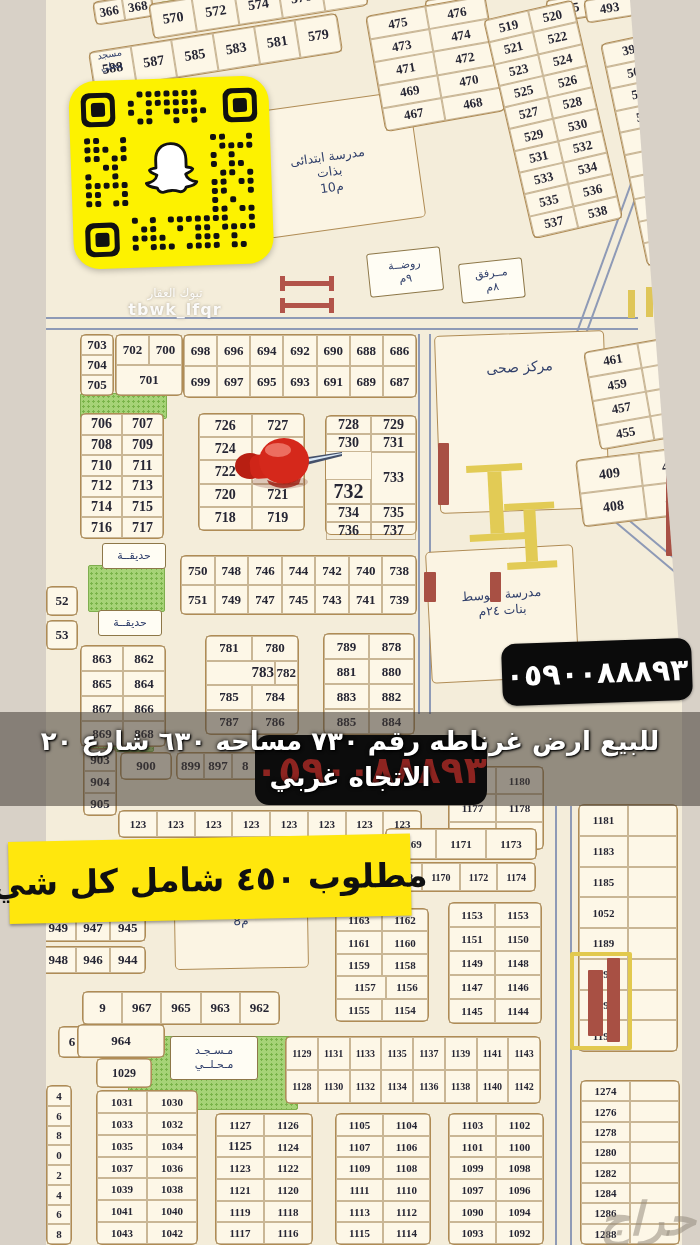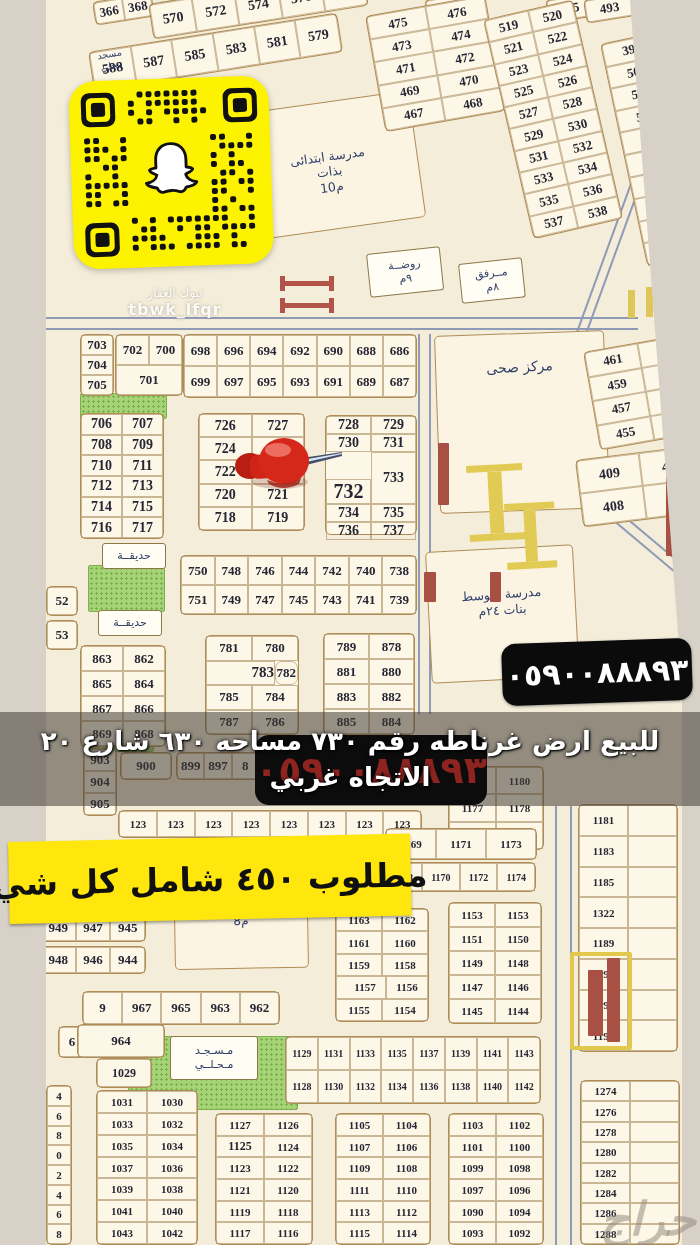--- a/index.html
+++ b/index.html
@@ -418,21 +418,21 @@
           <div class="bcell" style="font-size: 13px;">868</div>
         </div>
       </div>
       <div class="blk" style="left: 205px; top: 635px; width: 94px; height: 100px;">
         <div class="brow">
           <div class="bcell" style="font-size: 13px;">781</div>
           <div class="bcell" style="font-size: 13px;">780</div>
         </div>
         <div class="brow">
           <div class="bcell" style="font-size: 15px; padding-left: 45px;">783</div>
-          <div class="bcell" style="font-size: 13px; border-radius: 7px;">782</div>
+          <div class="bcell" style="font-size: 13px;">782</div>
         </div>
         <div class="brow">
           <div class="bcell" style="font-size: 13px;">785</div>
           <div class="bcell" style="font-size: 13px;">784</div>
         </div>
         <div class="brow">
           <div class="bcell" style="font-size: 13px;">787</div>
           <div class="bcell" style="font-size: 13px;">786</div>
         </div>
       </div>
@@ -510,21 +510,21 @@
         </div>
         <div class="brow">
           <div class="bcell" style="font-size: 11px;">1183</div>
           <div class="bcell" style="font-size: 11px;"></div>
         </div>
         <div class="brow">
           <div class="bcell" style="font-size: 11px;">1185</div>
           <div class="bcell" style="font-size: 11px;"></div>
         </div>
         <div class="brow">
-          <div class="bcell" style="font-size: 11px;">1322</div>
+          <div class="bcell" style="font-size: 11px;">1052</div>
           <div class="bcell" style="font-size: 11px;"></div>
         </div>
         <div class="brow">
           <div class="bcell" style="font-size: 11px;">1189</div>
           <div class="bcell" style="font-size: 11px;"></div>
         </div>
         <div class="brow">
           <div class="bcell" style="font-size: 11px;">1191</div>
           <div class="bcell" style="font-size: 11px;"></div>
         </div>

